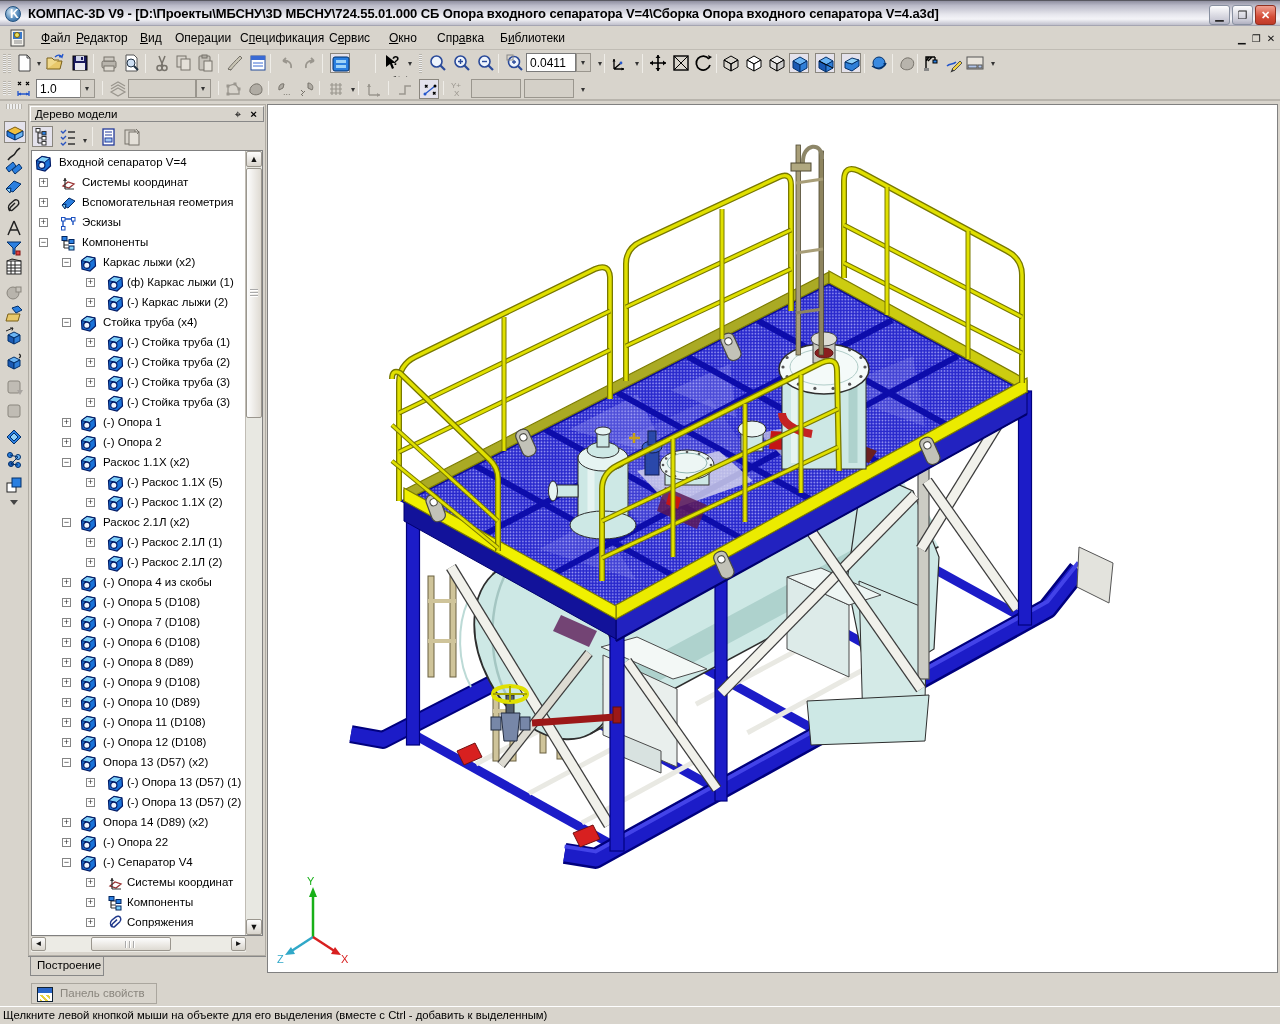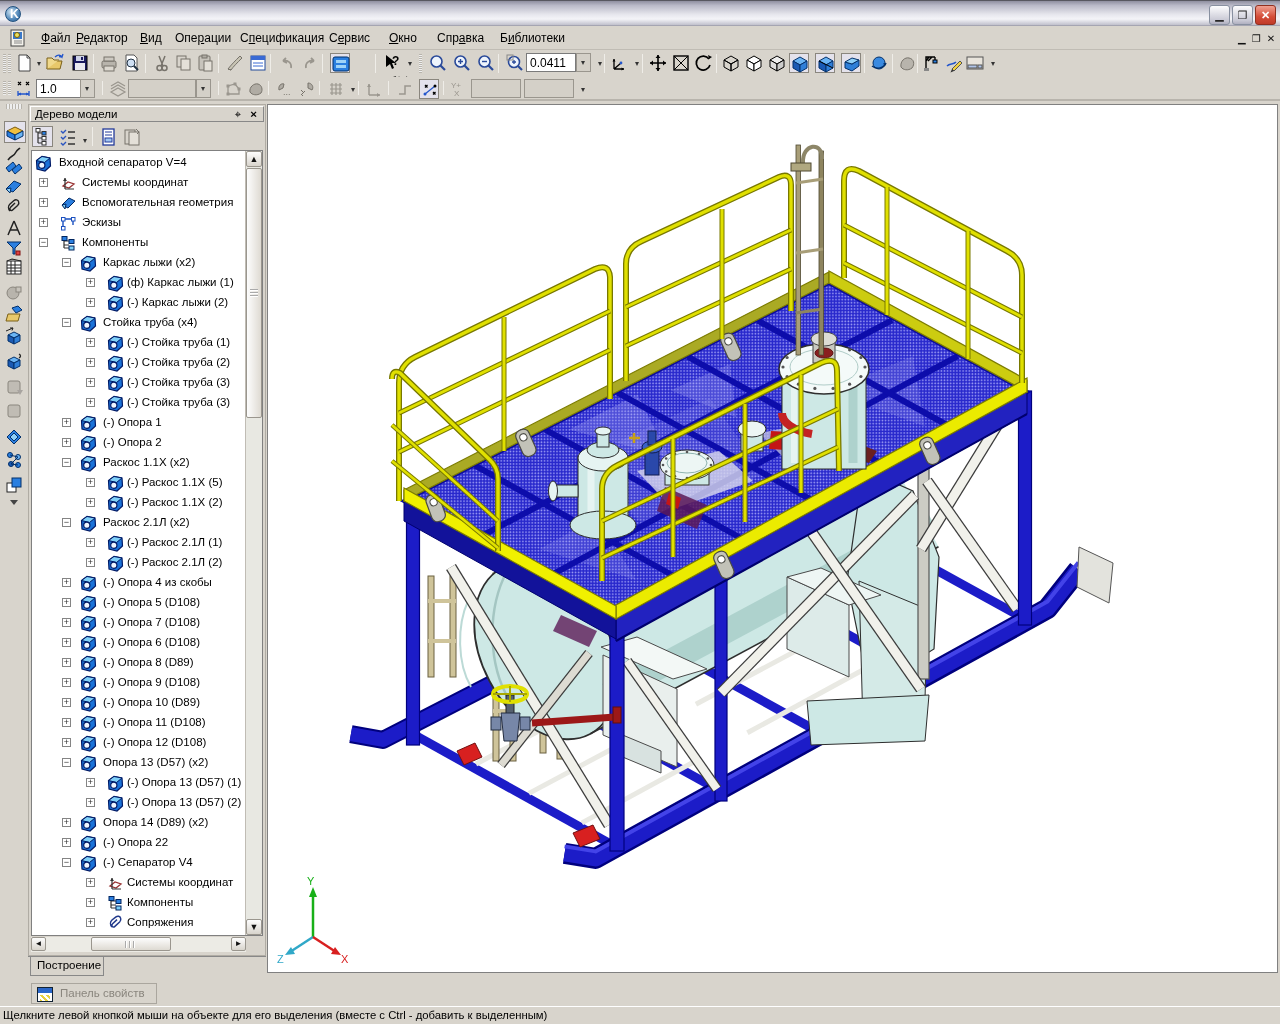--- a/index.html
+++ b/index.html
@@ -41,20 +41,21 @@
 #canvas{position:absolute;left:267px;top:3px;width:1011px;height:869px;background:#fff;border:1px solid #808080}
 #props{position:absolute;left:31px;top:983px;width:126px;height:21px;background:#d8d4cc;border:1px solid #aaa69e;font-size:11.5px;color:#8a867e;padding:3px 4px 0 28px}
 #propico{position:absolute;left:5px;top:3px;width:16px;height:15px;background:#fff;border:1px solid #123}
 #propico:before{content:"";position:absolute;left:0;top:0;width:14px;height:5px;background:#2a66c8}
 #propico:after{content:"";position:absolute;left:2px;top:7px;width:10px;height:6px;background:repeating-linear-gradient(45deg,#e8d040 0 2px,#fff 2px 4px)}
 #statusbar{position:absolute;left:0;top:1006px;width:1280px;height:18px;background:#d8d4cc;border-top:1px solid #fff;font-size:11.3px;color:#000;padding:2px 0 0 3px}
 </style></head>
 <body>
 <div id="titlebar">
  <div id="title-ico"></div>
+ <div id="title-txt">КОМПАС-3D V9 - [D:\Проекты\МБСНУ\3D МБСНУ\724.55.01.000 СБ Опора входного сепаратора V=4\Сборка Опора входного сепаратора V=4.a3d]</div>
  <div class="wbtn" id="b-min">▁</div>
     <div class="wbtn" id="b-max">❐</div>
     <div class="wbtn" id="b-cls">✕</div>
 </div>
 <div id="menubar">
  <div style="position:absolute;left:10px;top:3px;width:17px;height:18px"><svg width="17" height="18">
         <rect x="1" y="1" width="13" height="16" fill="#f4f2ec" stroke="#444"></rect>
         <rect x="3" y="3" width="9" height="7" fill="#3a78c8"></rect>
         <path d="M4,12 h8 M4,14 h8" stroke="#888"></path>
         <circle cx="7" cy="6" r="2.5" fill="#e8e060" stroke="#806000"></circle>

